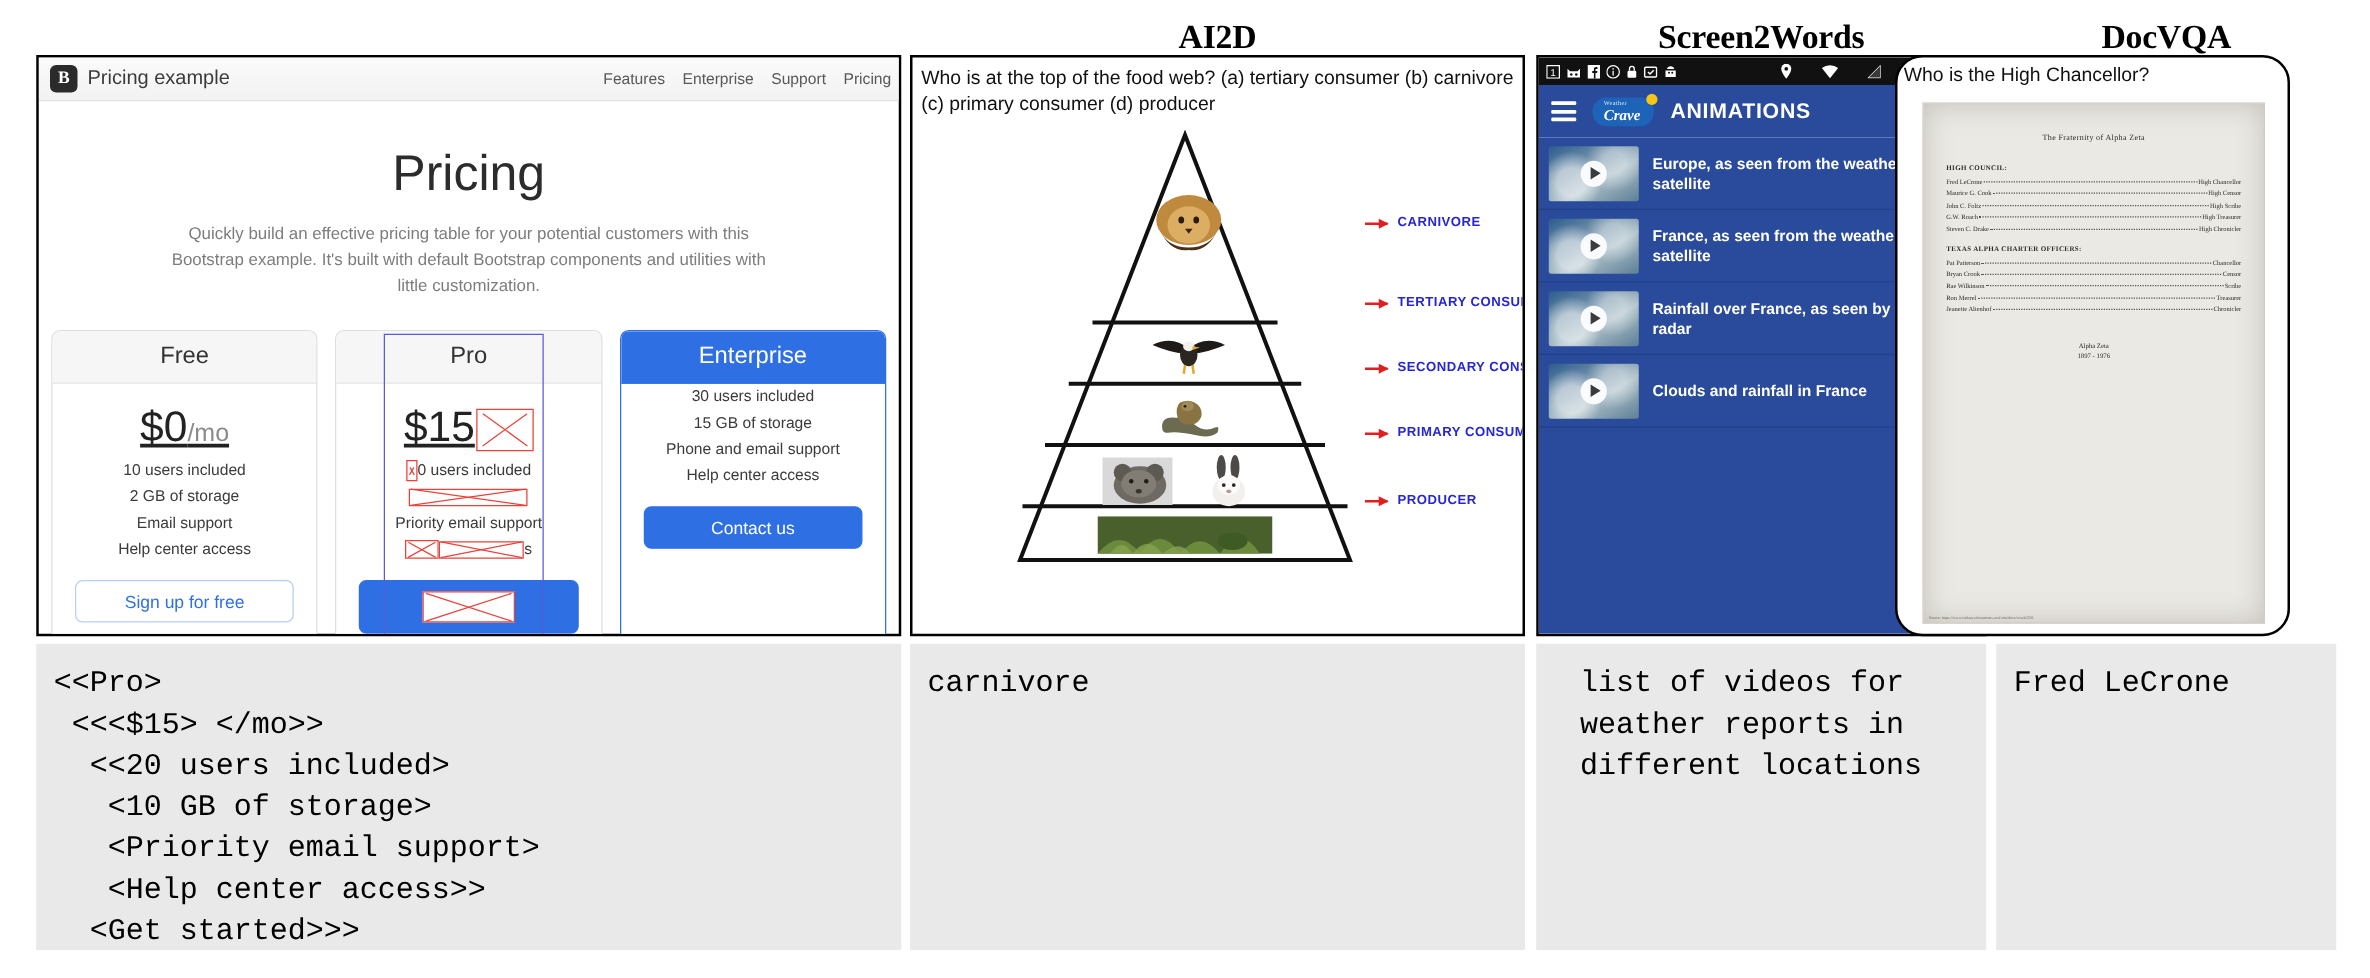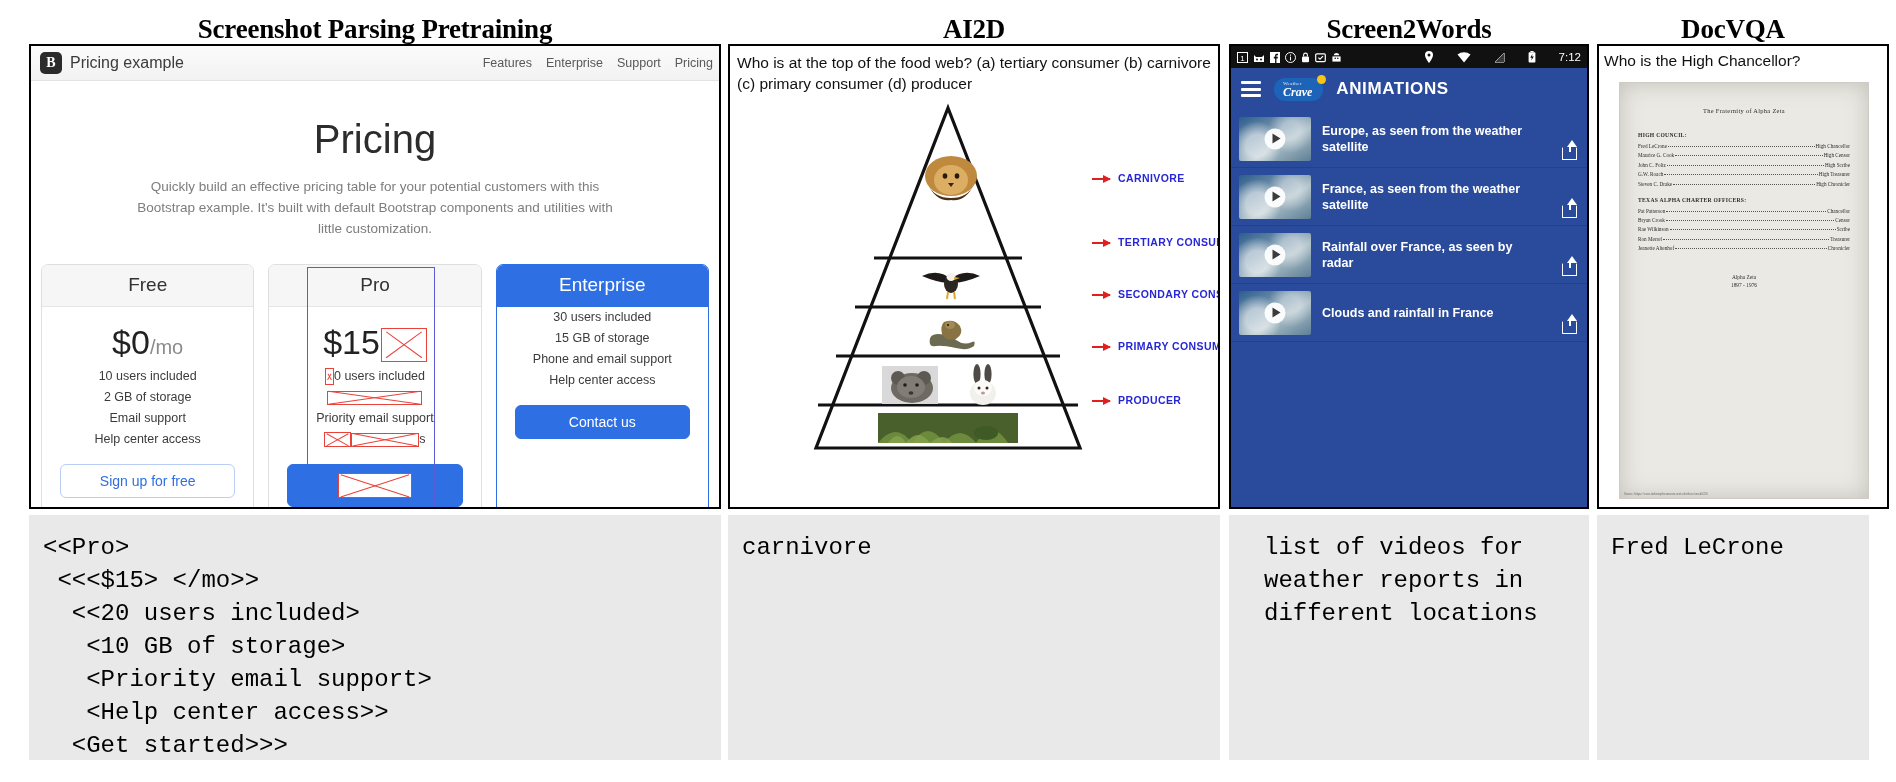--- a/index.html
+++ b/index.html
@@ -87,21 +87,21 @@
   .bs-card-head {
     background: #f6f6f6; border-bottom: 1px solid #e6e6e6;
     text-align: center; padding: 9px 0 10px 0;
     font-size: 19px; color: #333;
   }
   .bs-card.enterprise .bs-card-head {
     background: #2f6fe4; border-bottom-color: #2f6fe4; color: #fff;
   }
   .bs-price {
     text-align: center; font-size: 34px; color: #222;
-    padding: 16px 0 4px 0; position: relative;
+    padding: 16px 0 4px 0; position: relative; text-decoration: underline;
   }
   .bs-price .mo { font-size: 20px; color: #8a8a8a; }
   .bs-feats {
     text-align: center; font-size: 12.5px; color: #3b3b3b;
     line-height: 21px; padding-bottom: 14px; position: relative;
   }
   .bs-feats div { position: relative; }
   .bs-btn-wrap { padding: 0 18px 16px 18px; }
   .bs-btn {
     display: block; text-align: center; border-radius: 6px;
@@ -240,21 +240,21 @@
     border-left: 5px solid transparent; border-right: 5px solid transparent;
     border-bottom: 7px solid #fff;
   }
   .share-icon::before {
     content: ""; position: absolute; left: 6px; top: -3px;
     width: 2px; height: 7px; background: #fff;
   }
   #p3cap { left: 1229px; top: 515px; width: 360px; height: 245px; padding-left: 35px; }
 
   
-  #p4 { left: 1597px; top: 44px; width: 292px; height: 465px; }
+  #p4 { left: 1516px; top: 44px; width: 316px; height: 465px; border-radius: 22px; }
   .doc-q {
     position: absolute; left: 5px; top: 5px; right: 5px;
     font-size: 15.5px; color: #111; line-height: 20px;
   }
   .doc-scan {
     position: absolute; left: 20px; right: 18px; top: 36px; bottom: 8px;
     background: #ebe9e4;
     border: 1px solid #cfccc5;
     box-shadow: inset 0 0 22px rgba(120,115,105,.35);
     padding: 24px 18px 10px 18px;
@@ -276,23 +276,20 @@
     position: absolute; left: 4px; right: 4px; bottom: 2px;
     font-size: 3.2px; color: #6a675f; text-align: left; white-space: nowrap;
   }
   #p4cap { left: 1597px; top: 515px; width: 272px; height: 245px; }
 </style>
 </head>
 <body>
 
 <div id="page">
 
-  <div class="col-title" style="left:29px; top:14px; width:692px;">
-    <span>Screenshot Parsing Pretraining</span>
-  </div>
   <div class="col-title" style="left:728px; top:14px; width:492px;">
     <span>AI2D</span>
   </div>
   <div class="col-title" style="left:1229px; top:14px; width:360px;">
     <span>Screen2Words</span>
   </div>
   <div class="col-title" style="left:1597px; top:14px; width:272px;">
     <span>DocVQA</span>
   </div>
 

